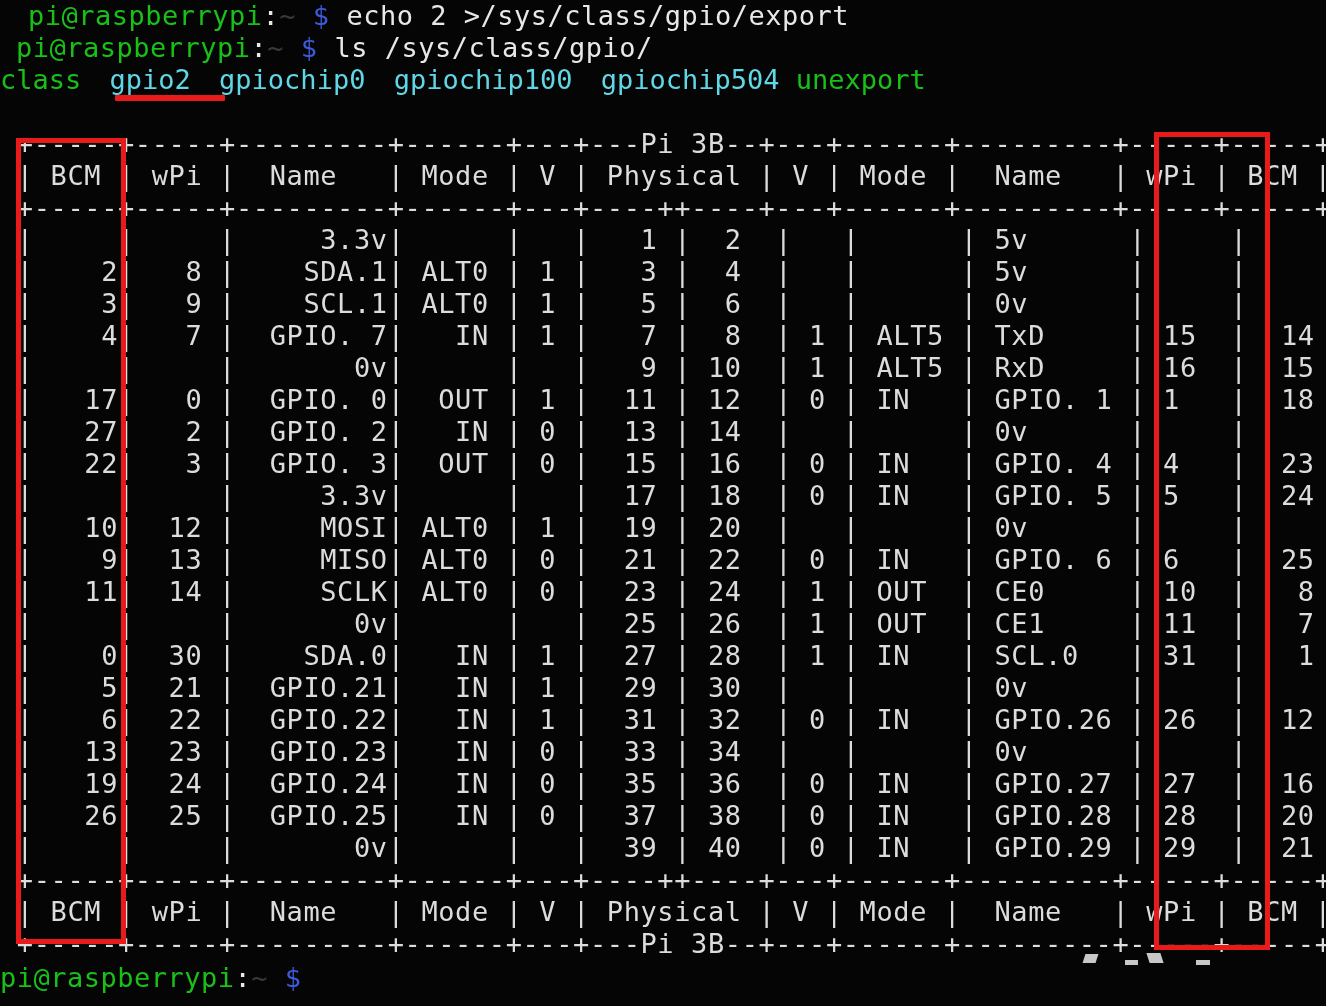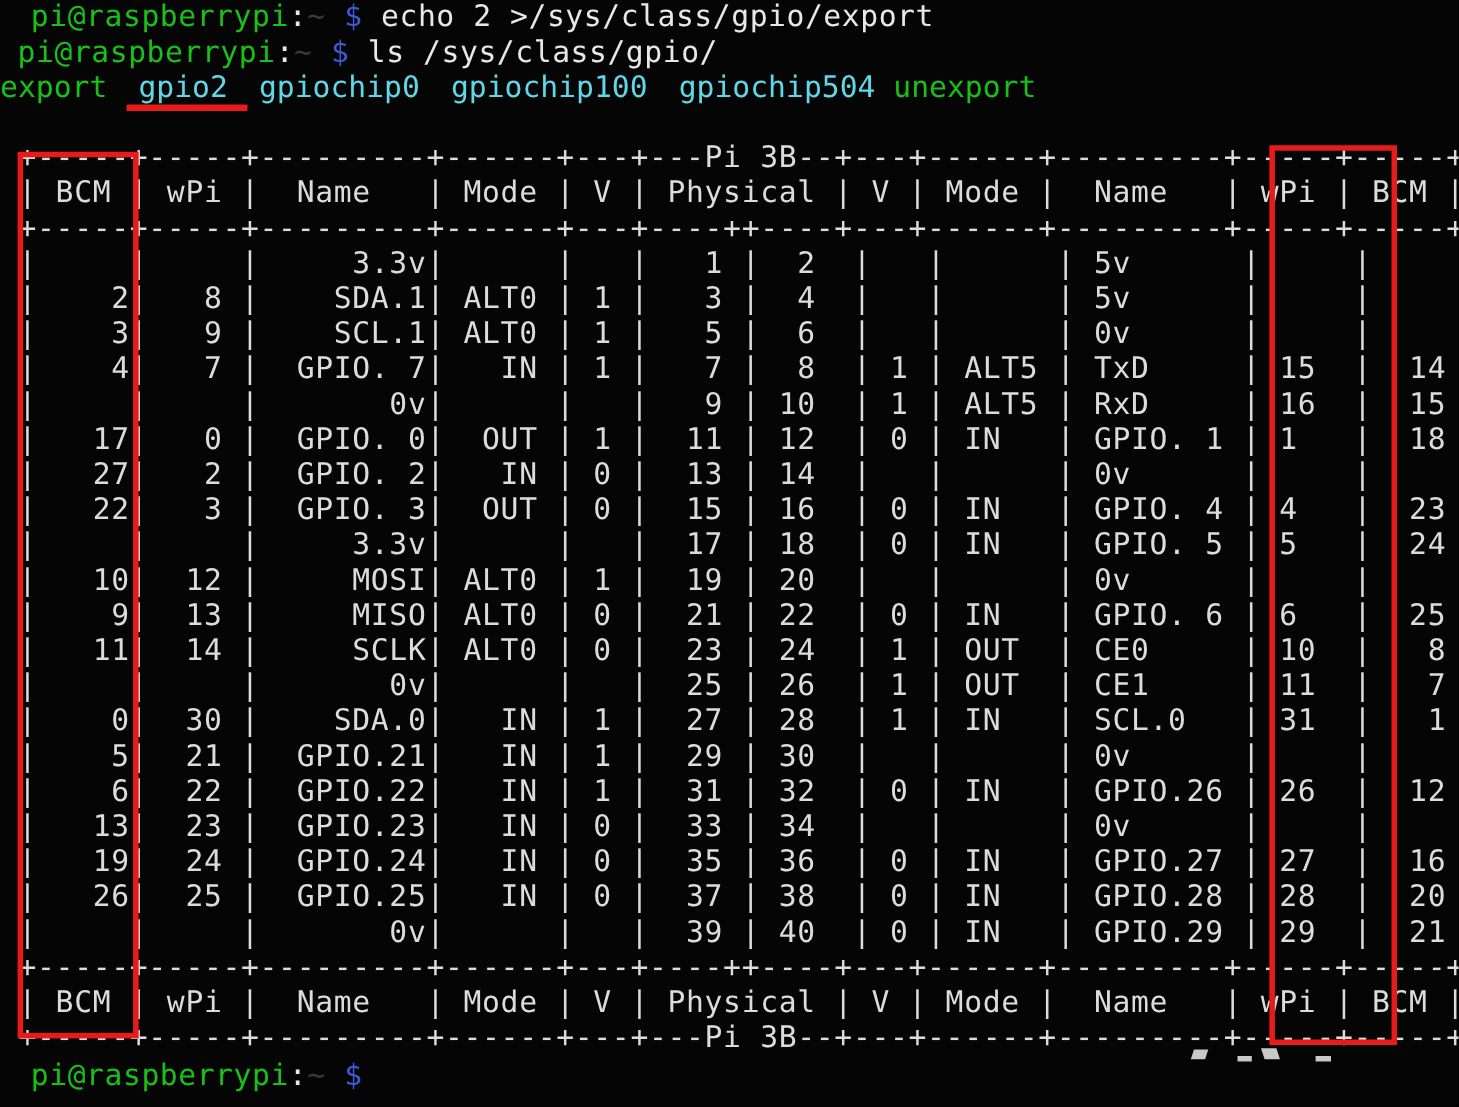--- a/index.html
+++ b/index.html
@@ -88,26 +88,26 @@
 </style>
 </head>
 <body>
 
 <div id="terminal">
 
   <div class="line prompt-line" style="top:0px;padding-left:28px;"><span class="c-green">pi@raspberrypi</span><span class="c-white">:</span><span class="c-dim">~</span><span class="c-blue"> $ </span><span class="c-white">echo 2 &gt;/sys/class/gpio/export</span></div>
 
   <div class="line prompt-line" style="top:32px;margin-left:16px;"><span class="c-green">pi@raspberrypi</span><span class="c-white">:</span><span class="c-dim">~</span><span class="c-blue"> $ </span><span class="c-white">ls /sys/class/gpio/</span></div>
 
-  <div class="line" style="top:64px;"><span class="c-green">export</span><span> </span><span class="c-cyan">gpio2</span><span> </span><span class="c-cyan">gpiochip0</span><span> </span><span class="c-cyan">gpiochip100</span><span> </span><span class="c-cyan">gpiochip504</span><span> </span><span class="c-green">unexport</span></div>
+  <div class="line" style="top:64px;"><span class="c-green">class</span><span> </span><span class="c-cyan">gpio2</span><span> </span><span class="c-cyan">gpiochip0</span><span> </span><span class="c-cyan">gpiochip100</span><span> </span><span class="c-cyan">gpiochip504</span><span> </span><span class="c-green">unexport</span></div>
 
 
   <div id="gpio-table"><span class="trow"> +-----+-----+---------+------+---+---Pi 3B--+---+------+---------+-----+-----+</span><span class="trow"> | BCM | wPi |  Name   | Mode | V | Physical | V | Mode |  Name   | wPi | BCM |</span><span class="trow"> +-----+-----+---------+------+---+----++----+---+------+---------+-----+-----+</span><span class="trow"> |     |     |     3.3v|      |   |   1 |  2  |   |      | 5v      |     |     |</span><span class="trow"> |    2|   8 |    SDA.1| ALT0 | 1 |   3 |  4  |   |      | 5v      |     |     |</span><span class="trow"> |    3|   9 |    SCL.1| ALT0 | 1 |   5 |  6  |   |      | 0v      |     |     |</span><span class="trow"> |    4|   7 |  GPIO. 7|   IN | 1 |   7 |  8  | 1 | ALT5 | TxD     | 15  |  14 |</span><span class="trow"> |     |     |       0v|      |   |   9 | 10  | 1 | ALT5 | RxD     | 16  |  15 |</span><span class="trow"> |   17|   0 |  GPIO. 0|  OUT | 1 |  11 | 12  | 0 | IN   | GPIO. 1 | 1   |  18 |</span><span class="trow"> |   27|   2 |  GPIO. 2|   IN | 0 |  13 | 14  |   |      | 0v      |     |     |</span><span class="trow"> |   22|   3 |  GPIO. 3|  OUT | 0 |  15 | 16  | 0 | IN   | GPIO. 4 | 4   |  23 |</span><span class="trow"> |     |     |     3.3v|      |   |  17 | 18  | 0 | IN   | GPIO. 5 | 5   |  24 |</span><span class="trow"> |   10|  12 |     MOSI| ALT0 | 1 |  19 | 20  |   |      | 0v      |     |     |</span><span class="trow"> |    9|  13 |     MISO| ALT0 | 0 |  21 | 22  | 0 | IN   | GPIO. 6 | 6   |  25 |</span><span class="trow"> |   11|  14 |     SCLK| ALT0 | 0 |  23 | 24  | 1 | OUT  | CE0     | 10  |   8 |</span><span class="trow"> |     |     |       0v|      |   |  25 | 26  | 1 | OUT  | CE1     | 11  |   7 |</span><span class="trow"> |    0|  30 |    SDA.0|   IN | 1 |  27 | 28  | 1 | IN   | SCL.0   | 31  |   1 |</span><span class="trow"> |    5|  21 |  GPIO.21|   IN | 1 |  29 | 30  |   |      | 0v      |     |     |</span><span class="trow"> |    6|  22 |  GPIO.22|   IN | 1 |  31 | 32  | 0 | IN   | GPIO.26 | 26  |  12 |</span><span class="trow"> |   13|  23 |  GPIO.23|   IN | 0 |  33 | 34  |   |      | 0v      |     |     |</span><span class="trow"> |   19|  24 |  GPIO.24|   IN | 0 |  35 | 36  | 0 | IN   | GPIO.27 | 27  |  16 |</span><span class="trow"> |   26|  25 |  GPIO.25|   IN | 0 |  37 | 38  | 0 | IN   | GPIO.28 | 28  |  20 |</span><span class="trow"> |     |     |       0v|      |   |  39 | 40  | 0 | IN   | GPIO.29 | 29  |  21 |</span><span class="trow"> +-----+-----+---------+------+---+----++----+---+------+---------+-----+-----+</span><span class="trow"> | BCM | wPi |  Name   | Mode | V | Physical | V | Mode |  Name   | wPi | BCM |</span><span class="trow"> +-----+-----+---------+------+---+---Pi 3B--+---+------+---------+-----+-----+</span></div>
 
-  <div class="line prompt-line" style="top:962px;margin-left:28px;"><span class="c-green">pi@raspberrypi</span><span class="c-white">:</span><span class="c-dim">~</span><span class="c-blue"> $ </span><span class="c-white"></span></div>
+  <div class="line prompt-line" style="top:962px;"><span class="c-green">pi@raspberrypi</span><span class="c-white">:</span><span class="c-dim">~</span><span class="c-blue"> $ </span><span class="c-white"></span></div>
 
   <div class="redbox" id="redbox-left"></div>
   <div class="redbox" id="redbox-right"></div>
   <div class="redline" id="redline-gpio2"></div>
 
   <div class="artifact" id="artifact-a"></div>
   <div class="artifact" id="artifact-b"></div>
   <div class="artifact" id="artifact-c"></div>
   <div class="artifact" id="artifact-d"></div>
 

